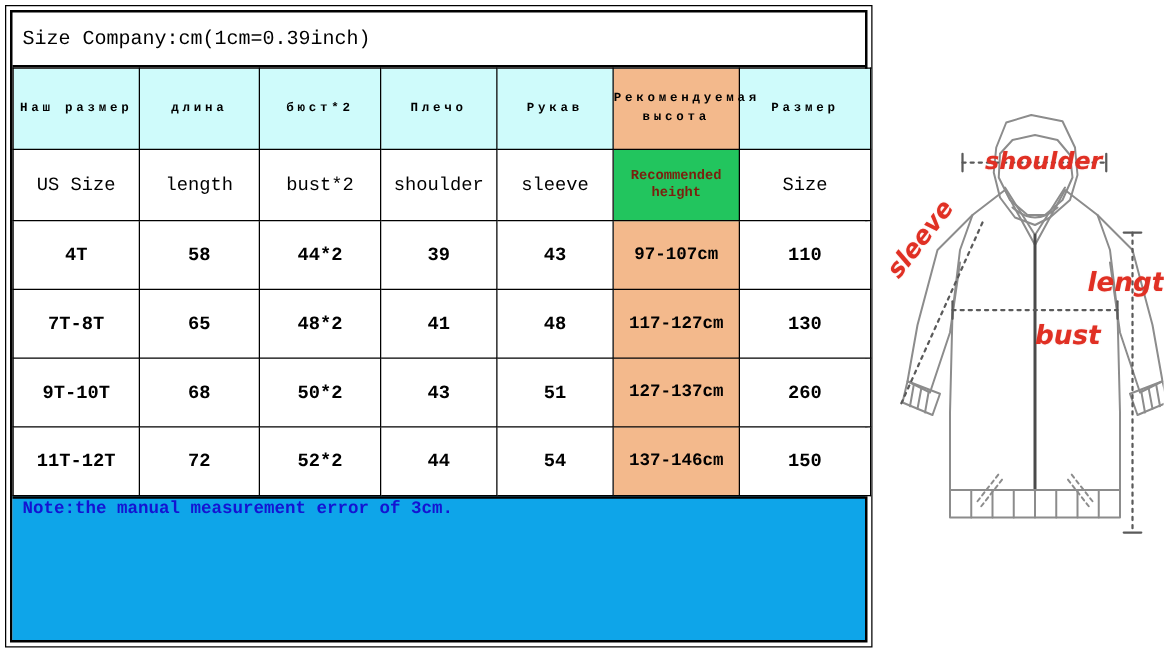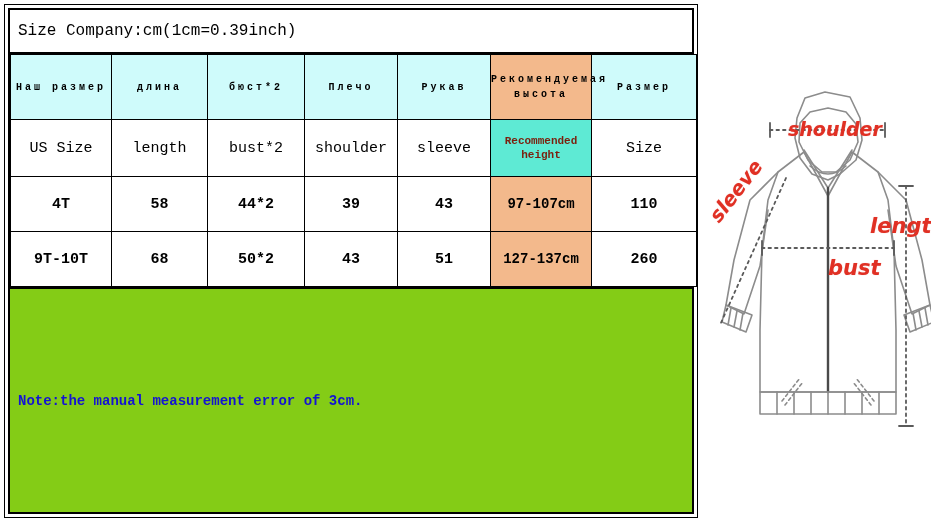--- a/index.html
+++ b/index.html
@@ -90,21 +90,21 @@
     background: #F3B98C;
   }
 
   tr.en-header td {
     height: 56px;
     font-size: 15px;
     background: #fff;
     line-height: 17px;
   }
   tr.en-header td.hl {
-    background: #5eead4;
+    background: #22c55e;
     font-size: 11px;
     font-weight: bold;
     color: #7B1F0E;
     line-height: 14px;
   }
 
   tr.data-row td {
     height: 54px;
     font-size: 15px;
     font-weight: bold;
@@ -114,24 +114,23 @@
     background: #F3B98C;
     font-size: 14px;
     text-align: center;
   }
 
   
   .note-row {
     flex: 1 1 auto;
     border-top: 2px solid #000;
     display: flex;
-    align-items: center;
     padding-left: 8px;
     box-sizing: border-box;
-    background: #84cc16;
+    background: #0ea5e9;
   }
   .note-text {
     color: #1414D2;
     font-size: 14px;
     font-weight: bold;
     white-space: nowrap;
   }
 
   
   .illo {
@@ -202,27 +201,45 @@
         <tr class="data-row">
           <td>4T</td>
           <td>58</td>
           <td>44*2</td>
           <td>39</td>
           <td>43</td>
           <td class="hl">97-107cm</td>
           <td>110</td>
         </tr>
         <tr class="data-row">
+          <td>7T-8T</td>
+          <td>65</td>
+          <td>48*2</td>
+          <td>41</td>
+          <td>48</td>
+          <td class="hl">117-127cm</td>
+          <td>130</td>
+        </tr>
+        <tr class="data-row">
           <td>9T-10T</td>
           <td>68</td>
           <td>50*2</td>
           <td>43</td>
           <td>51</td>
           <td class="hl">127-137cm</td>
           <td>260</td>
+        </tr>
+        <tr class="data-row">
+          <td>11T-12T</td>
+          <td>72</td>
+          <td>52*2</td>
+          <td>44</td>
+          <td>54</td>
+          <td class="hl">137-146cm</td>
+          <td>150</td>
         </tr>
       </tbody>
     </table>
 
     <div class="note-row">
       <span class="note-text">Note:the manual measurement error of 3cm.</span>
     </div>
 
   </div>
 </div>

